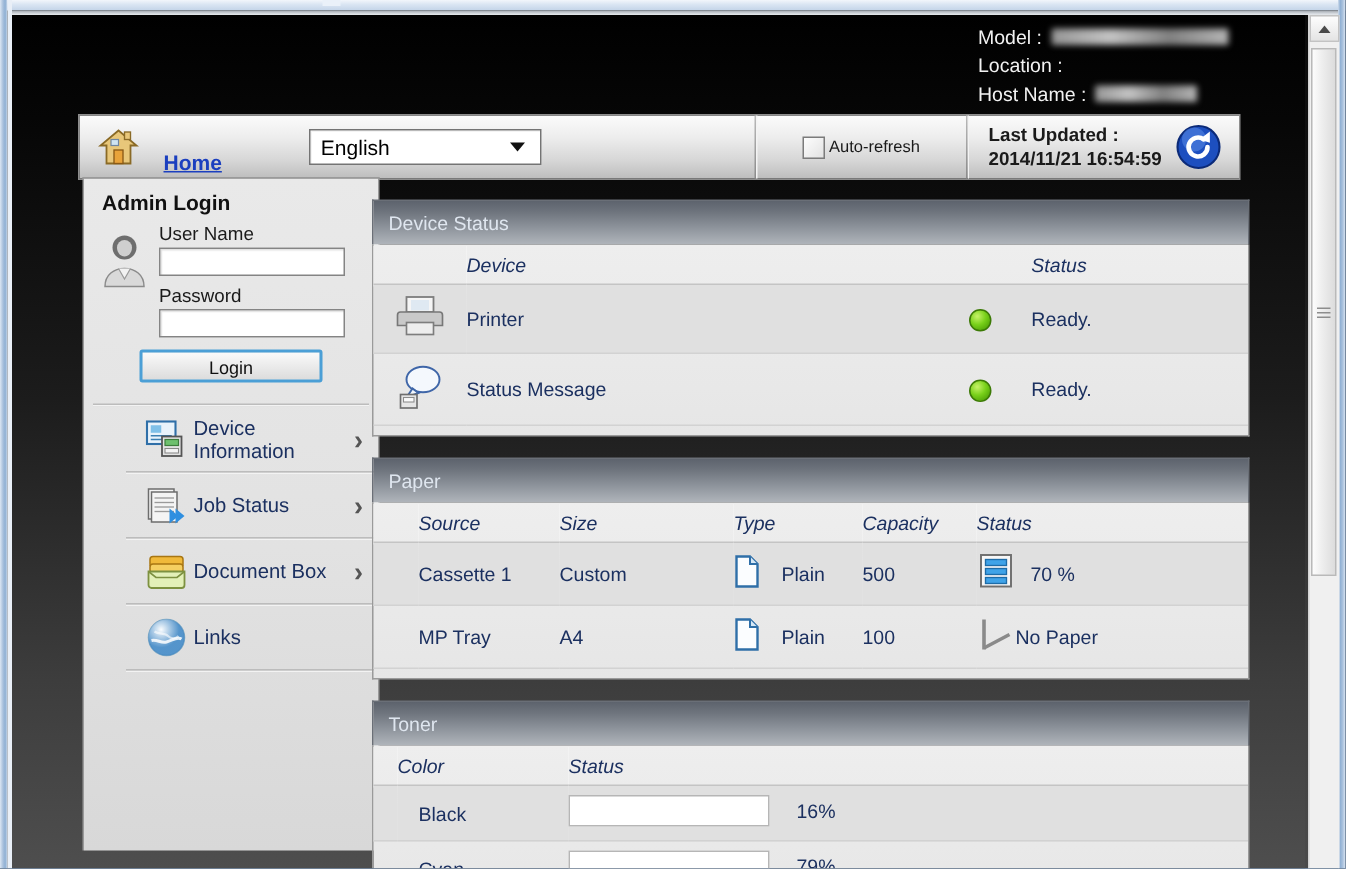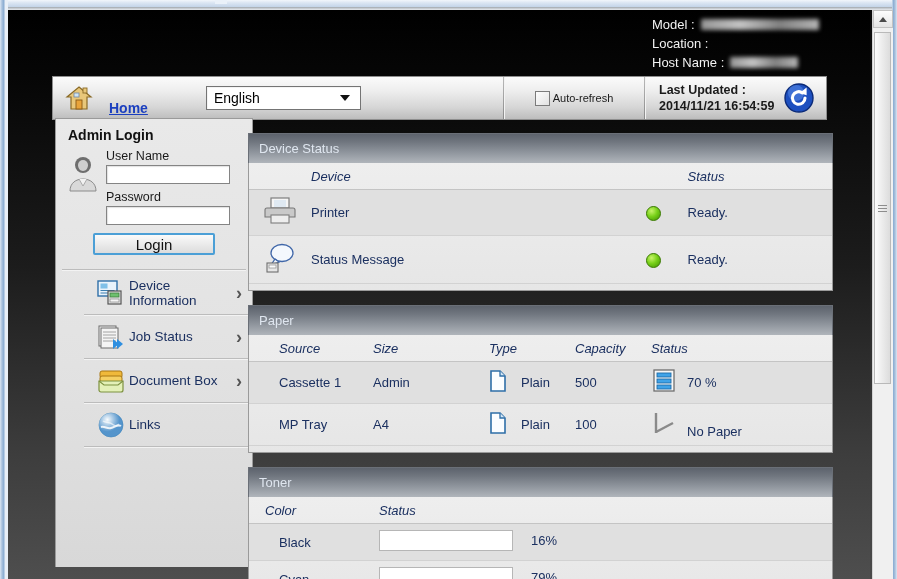--- a/index.html
+++ b/index.html
@@ -178,21 +178,21 @@
     border: 1px solid #848484;
     box-shadow: inset 1px 1px 1px rgba(0,0,0,.12);
     box-sizing: border-box;
     margin-bottom: 6px;
   }
   .login-btn-wrap { text-align: center; padding-top: 2px; }
   .login-btn {
     display: inline-block;
     width: 122px; height: 22px; line-height: 20px;
     text-align: center;
-    font-size: 15px; color: #111;
+    font-size: 12px; color: #111;
     background: linear-gradient(180deg,#fafafa 0%, #ebebeb 50%, #dcdcdc 100%);
     border: 2px solid #4b9fd6;
     border-radius: 2px;
     box-sizing: border-box;
     cursor: pointer;
   }
   .nav-sep {
     height: 1px; background: #bcbcbc;
     border-bottom: 1px solid #f3f3f3;
     margin: 4px 6px 0 6px;
@@ -544,21 +544,21 @@
                 <th style="width:116px">Size</th>
                 <th style="width:86px">Type</th>
                 <th style="width:76px">Capacity</th>
                 <th>Status</th>
               </tr>
             </thead>
             <tbody>
               <tr class="alt">
                 <td></td>
                 <td>Cassette 1</td>
-                <td>Admin</td>
+                <td>Custom</td>
                 <td>
                   <span style="display:inline-flex;align-items:center;gap:14px">
                     <span>
                       <svg viewBox="0 0 18 22" width="18" height="22">
                         <path d="M2 1h9l5 5v15H2z" fill="#fbfdff" stroke="#2f6fa8" stroke-width="1.6"></path>
                         <path d="M11 1v5h5" fill="#d6e8f6" stroke="#2f6fa8" stroke-width="1.3"></path>
                       </svg>
                     </span>
                     <span>Plain</span>
                   </span>
@@ -588,21 +588,21 @@
                       <svg viewBox="0 0 18 22" width="18" height="22">
                         <path d="M2 1h9l5 5v15H2z" fill="#fbfdff" stroke="#2f6fa8" stroke-width="1.6"></path>
                         <path d="M11 1v5h5" fill="#d6e8f6" stroke="#2f6fa8" stroke-width="1.3"></path>
                       </svg>
                     </span>
                     <span>Plain</span>
                   </span>
                 </td>
                 <td>100</td>
                 <td>
-                  <span style="display:inline-flex;align-items:flex-end;gap:10px">
+                  <span style="display:inline-flex;align-items:center;">
                     <span>
                       <svg viewBox="0 0 26 26" width="26" height="26">
                         <line x1="5" y1="3" x2="5" y2="23" stroke="#8a8a8a" stroke-width="2.4"></line>
                         <line x1="5" y1="22" x2="22" y2="13" stroke="#8a8a8a" stroke-width="2.4"></line>
                       </svg>
                     </span>
                     <span>No Paper</span>
                   </span>
                 </td>
               </tr>

